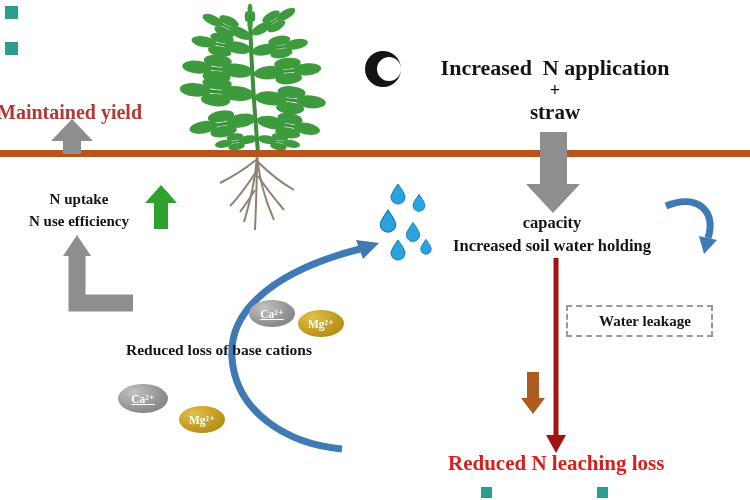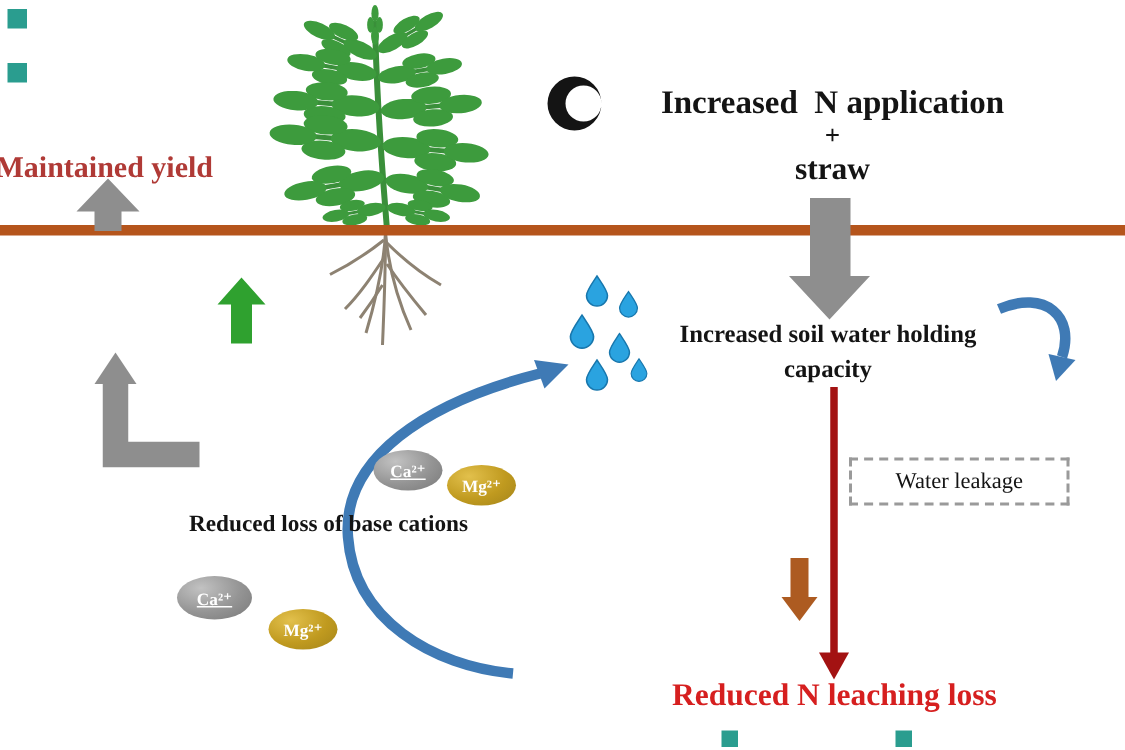--- a/index.html
+++ b/index.html
@@ -18,21 +18,21 @@
   .maintained{left:-3px;top:101px;width:176px;font-size:20px;color:var(--maintained-text,#b03a36);white-space:nowrap;}
   .title-block{left:400px;top:55px;width:310px;text-align:center;}
   .title-line1{font-size:22px;line-height:26px;white-space:pre;}
   .title-plus{font-size:18px;line-height:19px;}
   .title-straw{font-size:21px;line-height:25px;text-align:center;}
   .uptake-block{left:6px;top:188px;width:146px;text-align:center;font-size:15px;line-height:22px;}
   .increased{left:428px;top:211px;width:248px;text-align:center;font-size:16.5px;line-height:23px;}
   .dashed-box{
     position:absolute;z-index:4;border:2px dashed var(--box-border,#9a9a9a);
     background:#fff;box-sizing:border-box;display:flex;flex-direction:column;
-    align-items:center;justify-content:center;font-weight:400;color:var(--ink,#141414);
+    align-items:flex-start;justify-content:center;font-weight:700;color:var(--ink,#141414);padding-left:31px;
   }
   .leakage-box{left:566px;top:305px;width:147px;height:32px;font-size:15px;}
   .conc-box{left:359px;top:352px;width:153px;height:62px;font-size:15px;line-height:23px;}
   .base-cations{left:126px;top:341px;width:250px;font-size:15.5px;white-space:nowrap;}
   .reduced-n{left:448px;top:451px;width:262px;font-size:21px;color:var(--reduced-text,#d61f1f);white-space:nowrap;}
   .ion{
     position:absolute;z-index:4;border-radius:50%;display:flex;align-items:center;justify-content:center;
     color:#fff;font-weight:700;font-size:11.5px;
   }
   .ion-ca{background:radial-gradient(ellipse at 32% 28%, #c2c2c2 0%, var(--ca-fill,#949494) 55%, #787878 100%);text-decoration:underline;}
@@ -151,25 +151,27 @@
 
   <div class="t maintained">Maintained yield</div>
 
   <div class="t title-block">
     <div class="title-line1">Increased  N application</div>
     <div class="title-plus">+</div>
     <div class="title-straw">straw</div>
   </div>
 
   <div class="t uptake-block">
+    <div>N uptake</div>
+    <div>N use efficiency</div>
   </div>
 
   <div class="t increased">
+    <div>capacity</div>
     <div>Increased soil water holding</div>
-    <div>capacity</div>
   </div>
 
   <div class="dashed-box leakage-box">
     <div>Water leakage</div>
   </div>
 
   <div class="t base-cations">Reduced loss of base cations</div>
 
 
   <div class="t reduced-n">Reduced N leaching loss</div>

